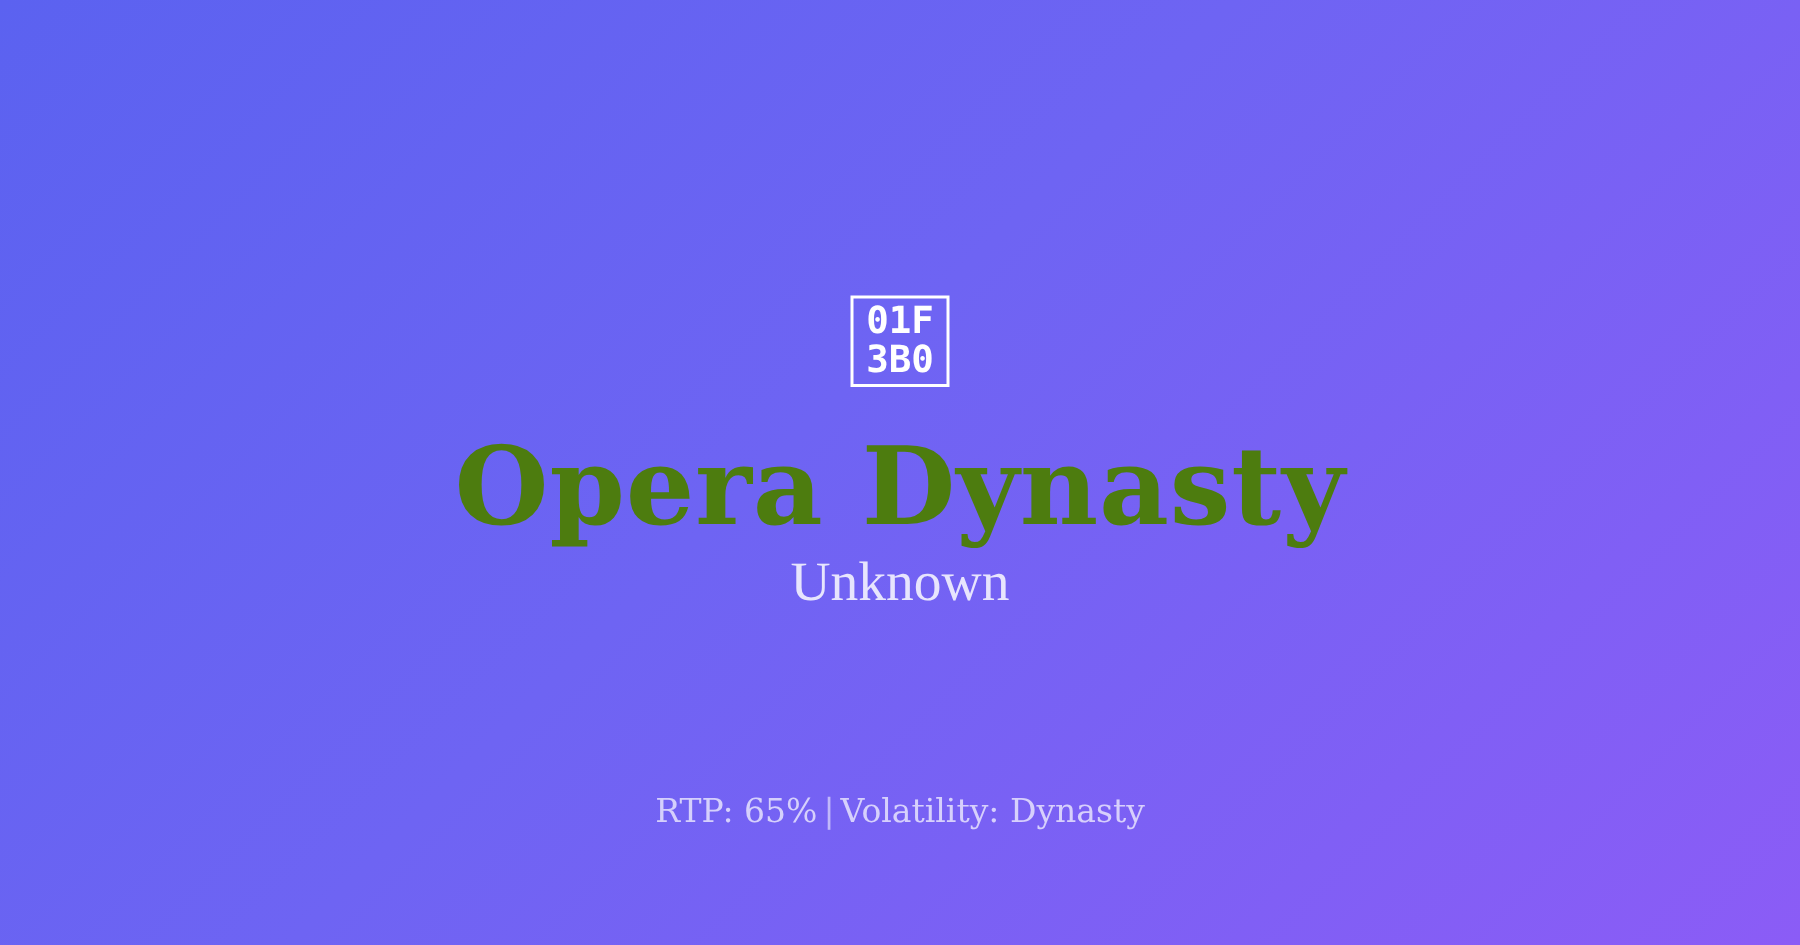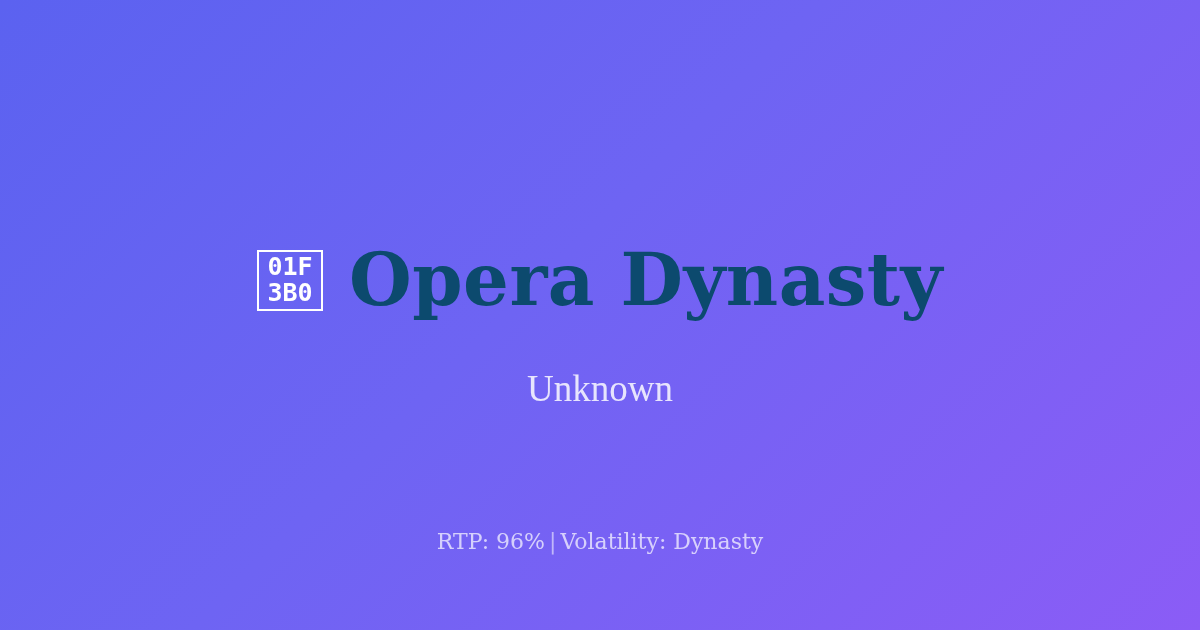--- a/index.html
+++ b/index.html
@@ -30,20 +30,21 @@
   .title-row {
     position: absolute;
     top: 232px;
     left: 0;
     right: 0;
     display: flex;
     align-items: center;
     justify-content: center;
     gap: 26px;
     height: 96px;
+    flex-direction: column;
   }
 
   
   .tofu {
     width: 66px;
     height: 61px;
     border: 2px solid #ffffff;
     display: flex;
     flex-direction: column;
     align-items: center;
@@ -58,21 +59,21 @@
     font-weight: 700;
     letter-spacing: 0px;
     color: #ffffff;
     line-height: 1.06;
   }
 
   .game-title {
     font-family: "DejaVu Serif", "Liberation Serif", serif;
     font-size: 72px;
     font-weight: 700;
-    color: #0c4a6e;
+    color: #4d7c0f;
     line-height: 1.1;
     white-space: nowrap;
     letter-spacing: 0.5px;
   }
 
   
   .provider {
     position: absolute;
     top: 366px;
     left: 0;
@@ -116,16 +117,16 @@
       <span>01F</span>
       <span>3B0</span>
     </div>
 
     <h1 class="game-title">Opera Dynasty</h1>
   </div>
 
   <div class="provider">Unknown</div>
 
   <div class="meta">
-    <span>RTP: 96%</span><span class="sep">|</span><span>Volatility: Dynasty</span>
+    <span>RTP: 65%</span><span class="sep">|</span><span>Volatility: Dynasty</span>
   </div>
 
 </div>
 
 </body></html>

